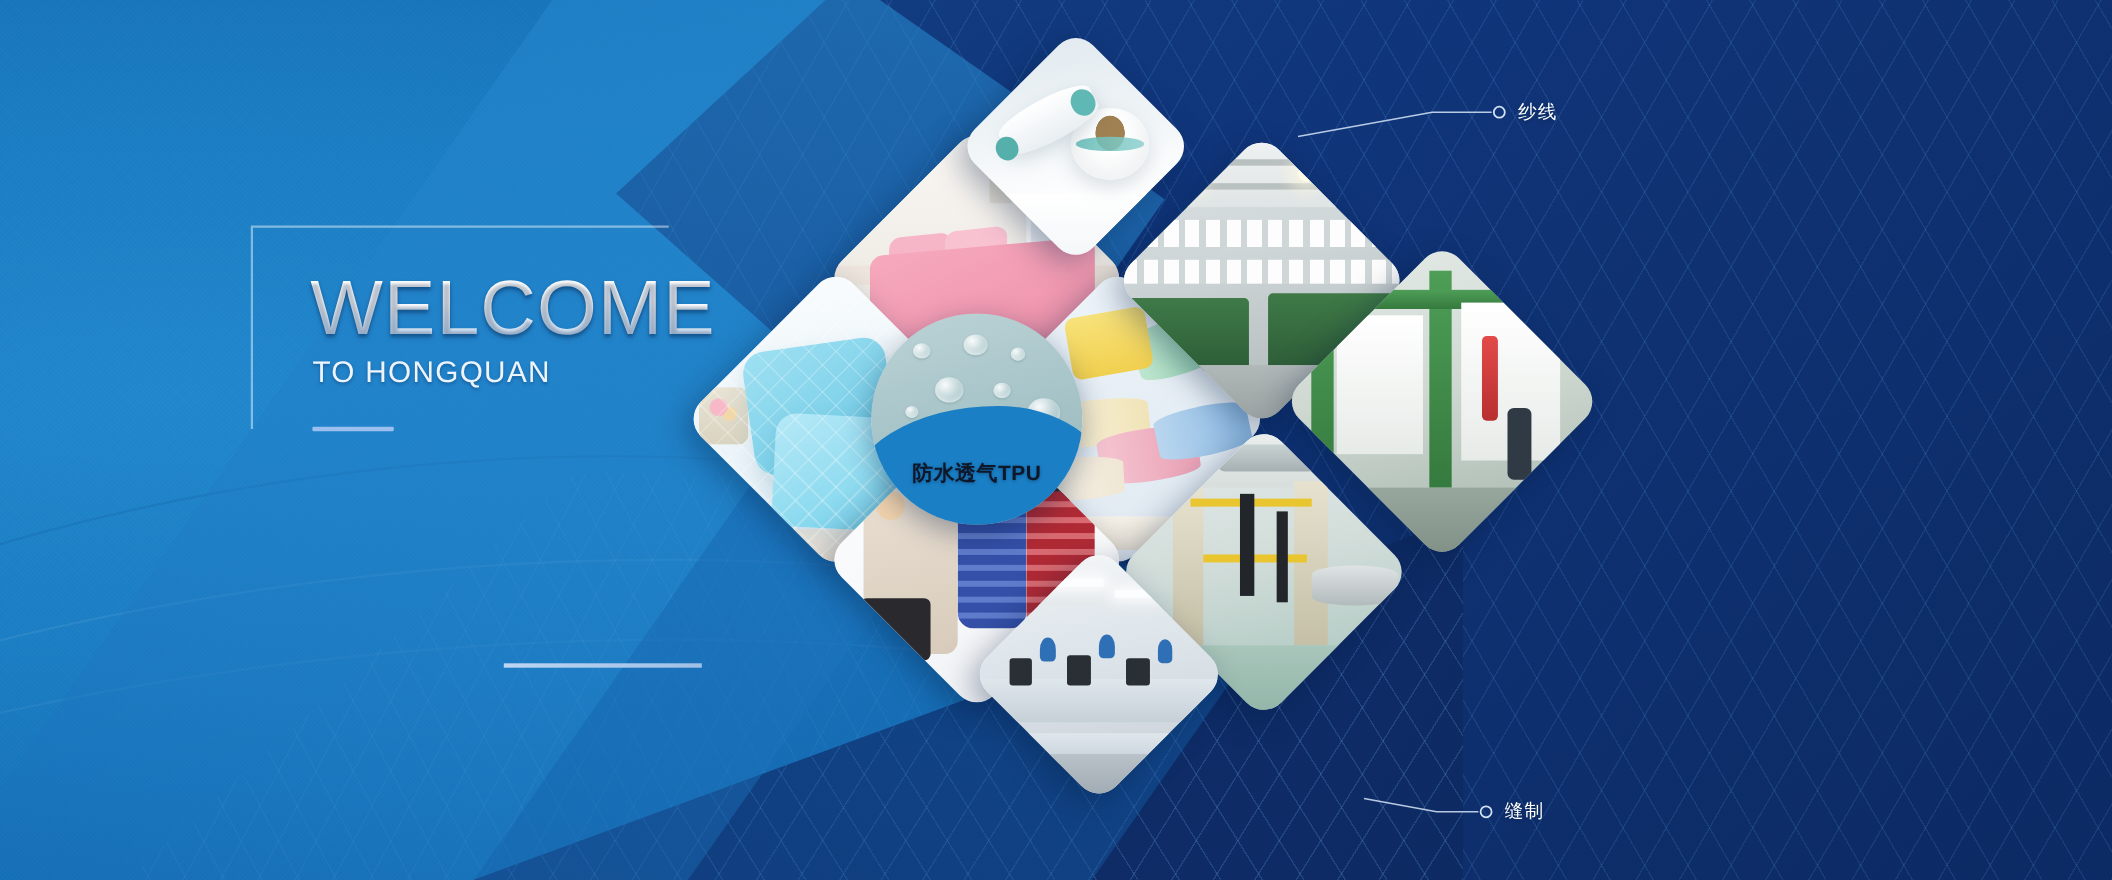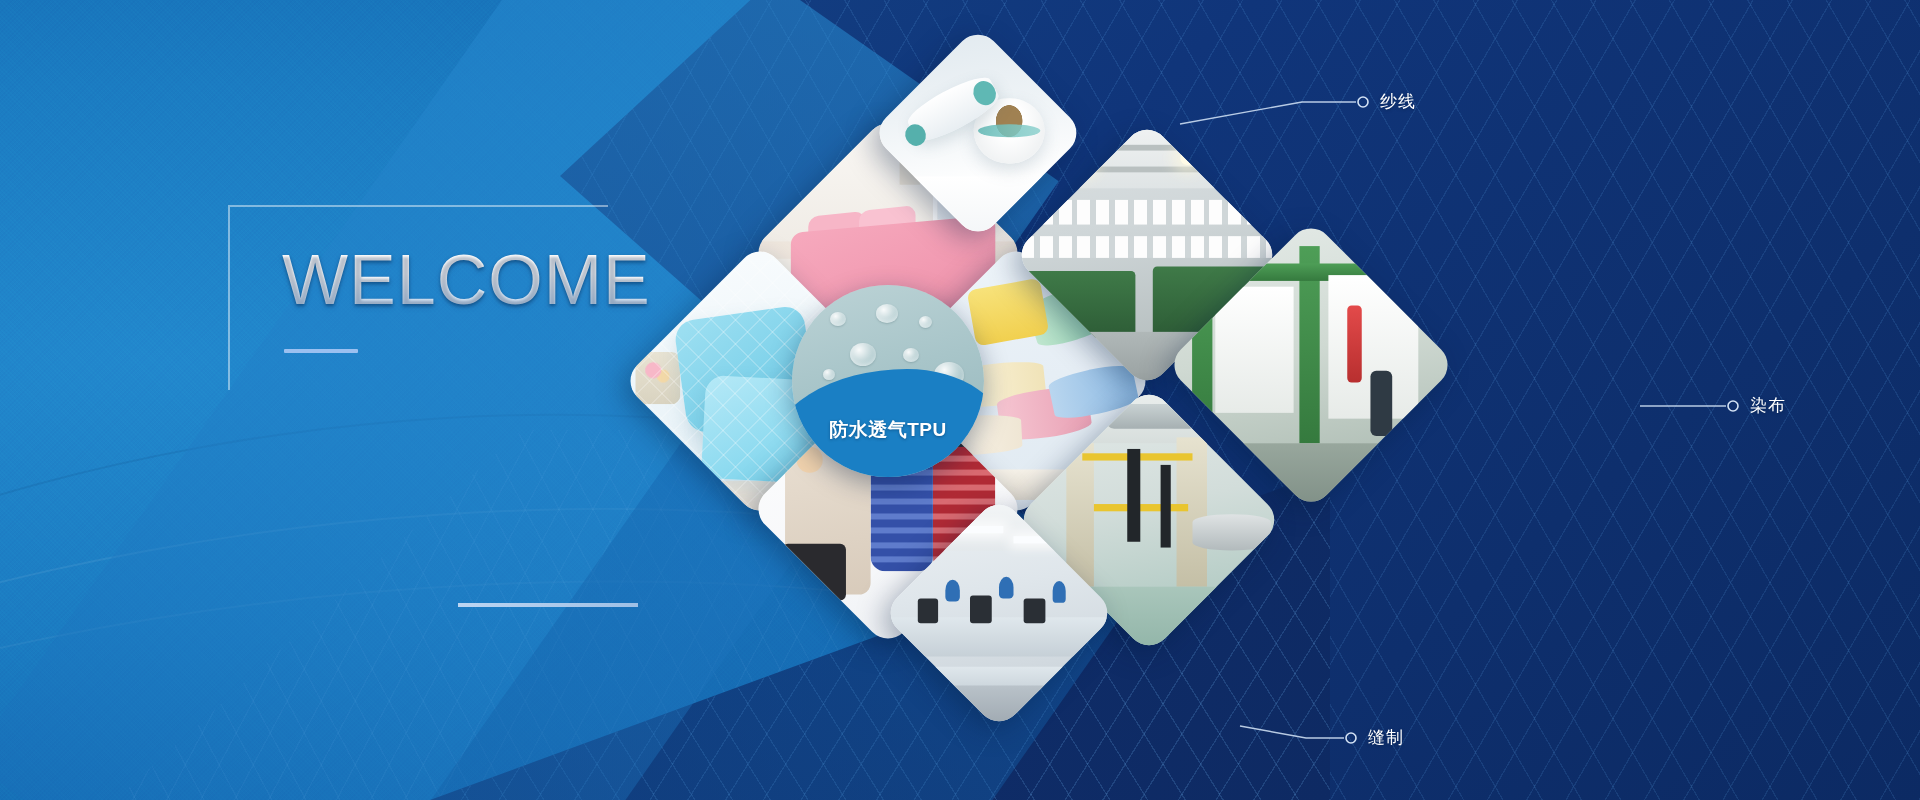--- a/index.html
+++ b/index.html
@@ -277,21 +277,21 @@
     display:block;
   }
   .badge .wave{
     position:absolute; left:-12%; bottom:0; width:124%; height:56%;
     background:#1a7fc4;
     border-radius:58% 42% 0 0 / 80% 64% 0 0;
   }
   .badge .btxt{
     position:absolute; left:0; right:0; bottom:34px;
     text-align:center;
-    color:#ffffff; font-size:19px; font-weight:700; letter-spacing:.5px;
+    color:#0f172a; font-size:19px; font-weight:700; letter-spacing:.5px;
     text-shadow:0 1px 3px rgba(0,40,80,.45);
   }
 
   
   .callout{ position:absolute; z-index:8; }
   .callout .lbl{
     position:absolute; white-space:nowrap;
     color:#ffffff; font-size:17px; font-weight:400; letter-spacing:1px;
     text-shadow:0 1px 3px rgba(0,25,60,.5);
   }
@@ -322,20 +322,21 @@
   <div class="flare">
     <div class="glow"></div>
       <div class="streak2"></div>
       <div class="streak"></div>
       <div class="core"></div>
   </div>
 
   <div class="copy">
     <div class="bracket"></div>
     <div class="welcome">WELCOME</div>
+    <div class="sub-en">TO HONGQUAN</div>
     <div class="rule"></div>
   </div>
   <div class="bottom-rule"></div>
 
   <div class="comp">
 
     <div class="dia" style="left:90px; top:155px; width:196px; height:196px;">
       <div class="inner">
           <div class="ph ph-bed">
         <div class="wall"></div>
@@ -496,27 +497,20 @@
 
   <div class="callout" style="left:1180px; top:60px; width:280px; height:40px;margin-top:28px;">
     <svg width="280" height="40">
       <path class="ln" d="M0,36 L122,14 L176,14"></path>
       <circle class="dot" cx="183" cy="14" r="5"></circle>
     </svg>
     <div class="lbl" style="left:200px; top:2px;">纱线</div>
   </div>
 
 
-  <div class="callout" style="left:1640px; top:392px; width:280px; height:30px;">
-    <svg width="280" height="30">
-      <path class="ln" d="M0,14 L86,14"></path>
-      <circle class="dot" cx="93" cy="14" r="5"></circle>
-    </svg>
-    <div class="lbl" style="left:110px; top:2px;">染布</div>
-  </div>
 
 
   <div class="callout" style="left:1240px; top:710px; width:280px; height:40px;">
     <svg width="280" height="40">
       <path class="ln" d="M0,16 L66,28 L104,28"></path>
       <circle class="dot" cx="111" cy="28" r="5"></circle>
     </svg>
     <div class="lbl" style="left:128px; top:16px;">缝制</div>
   </div>
 

